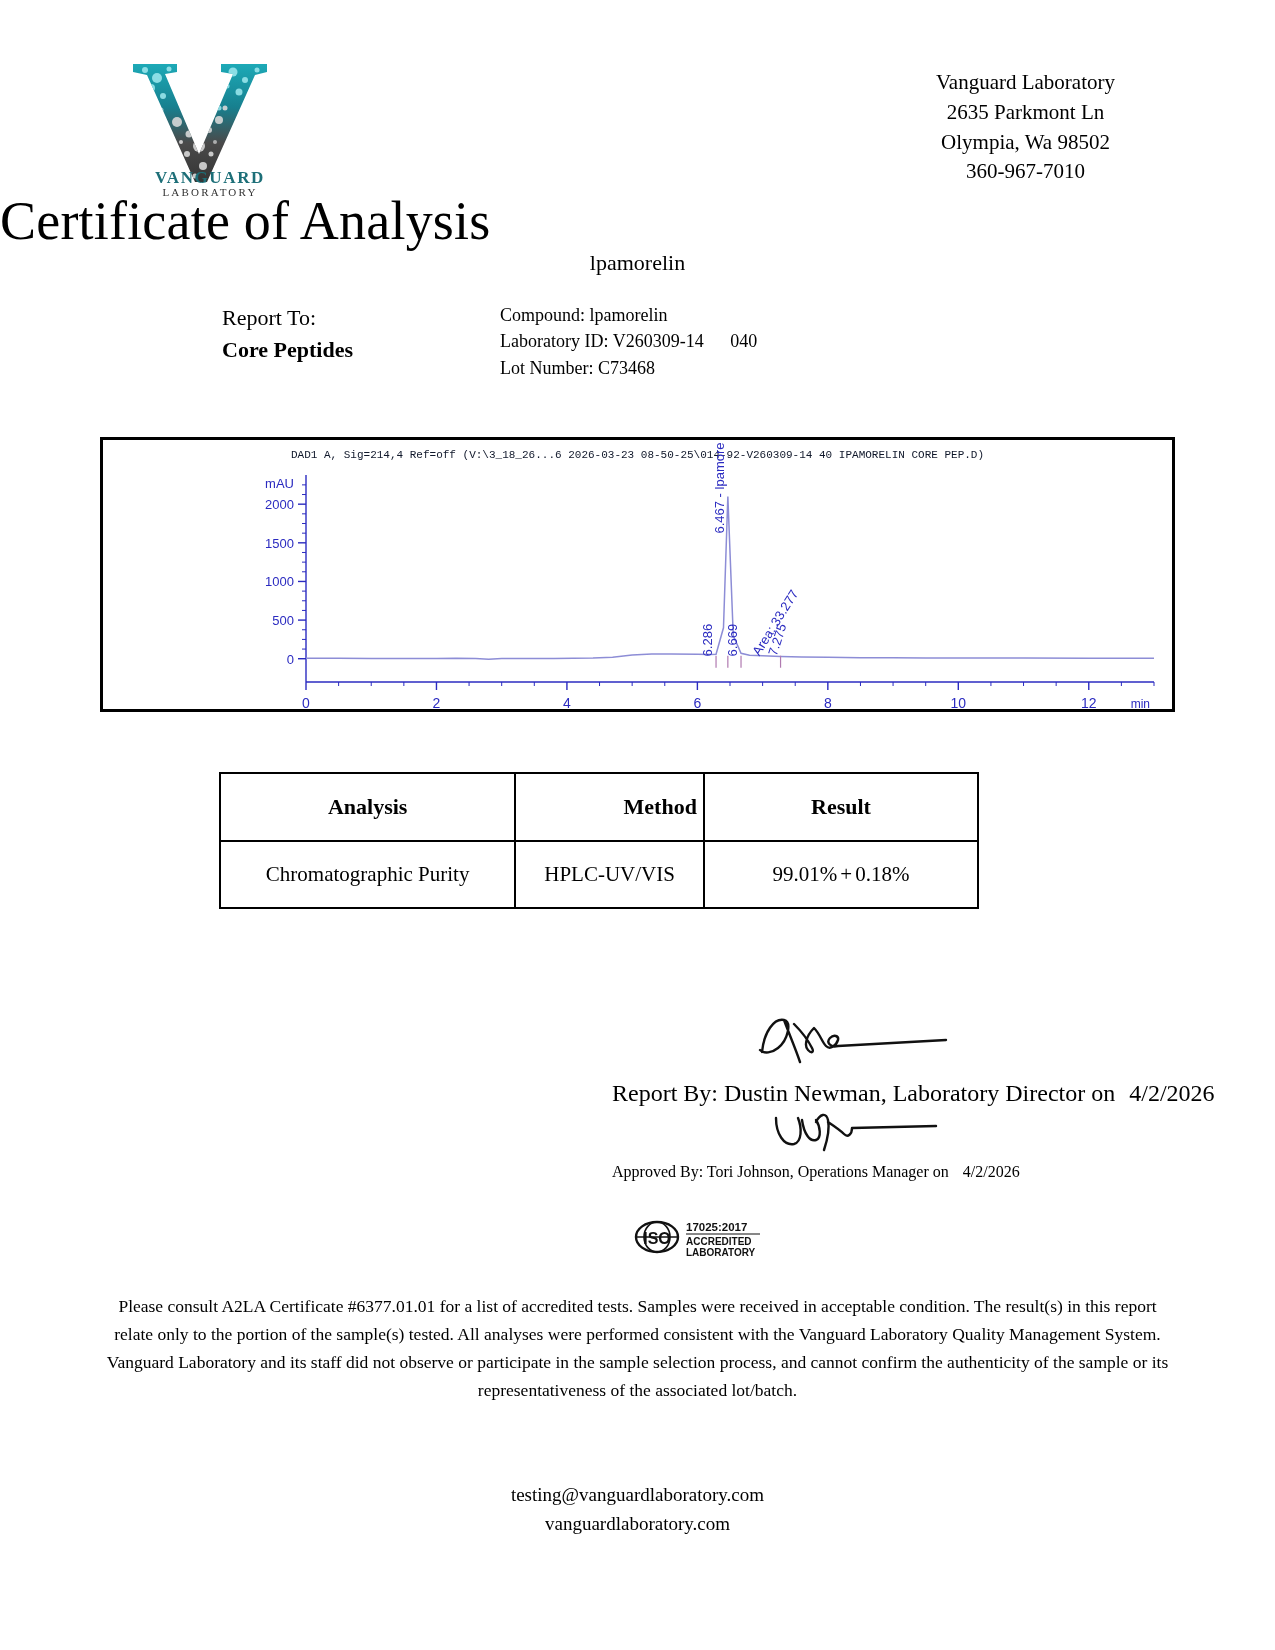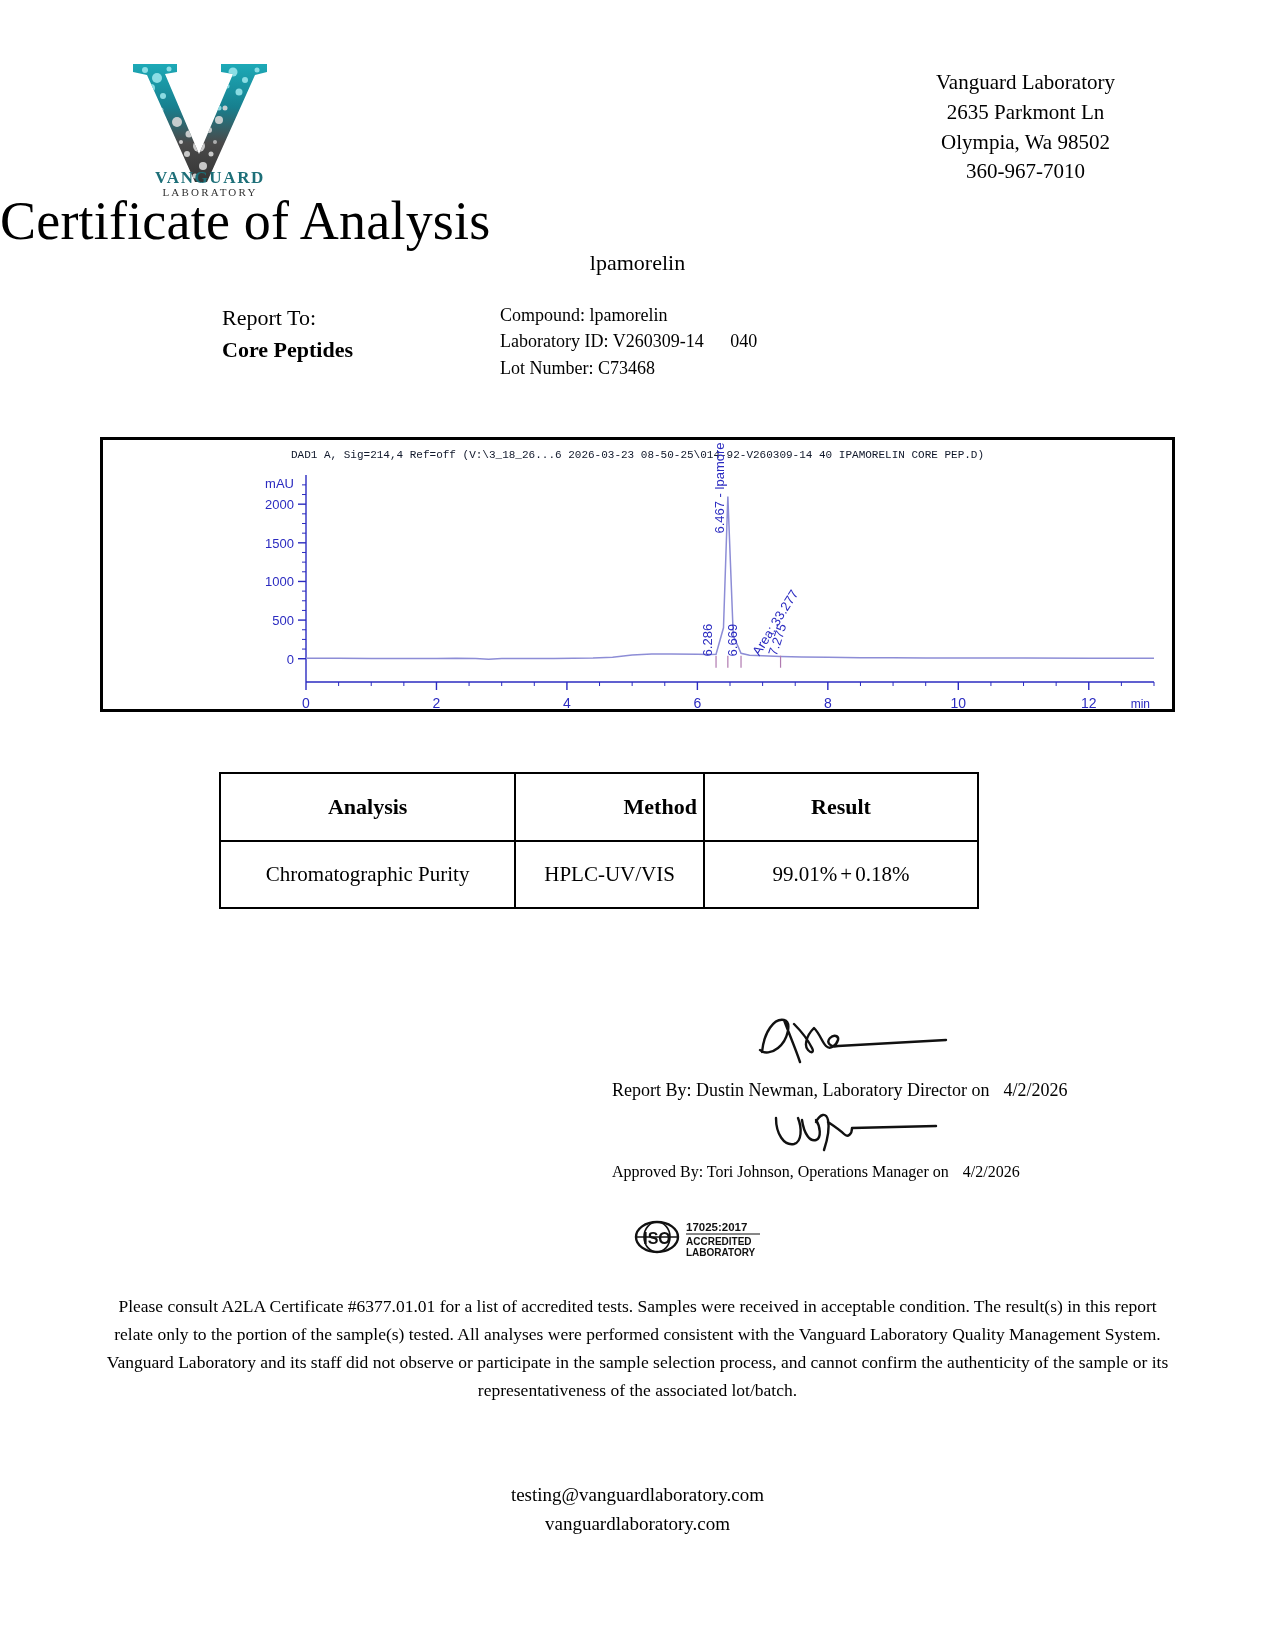--- a/index.html
+++ b/index.html
@@ -69,21 +69,21 @@
   }
   .res-table th, .res-table td {
     border:2px solid #000; text-align:center; padding:20px 6px;
   }
   .res-table th { font-weight:bold; font-size:22px; }
   .res-table td { font-weight:normal; }
   .res-table .c1 { width:295px; }
   .res-table .c2 { width:185px;text-align:right; }
   .res-table .c3 { width:280px; }
   .pm { display:inline-block; padding:0 3px; }
-  .report-text { position:absolute; top:1080px; left:612px; font-size:18px; white-space:nowrap; }
+  .report-text { position:absolute; top:1080px; left:612px; font-size:24px; white-space:nowrap; }
   .approve-text { position:absolute; top:1163px; left:612px; font-size:16px; white-space:nowrap; }
   .sig-date { margin-left:14px; }
 
   
   .iso { position:absolute; top:1215px; left:634px; width:140px; height:44px; }
 
   
   .disclaimer {
     position:absolute; top:1292px; left:100px; width:1075px;
     text-align:center; font-size:17.5px; line-height:1.6;

